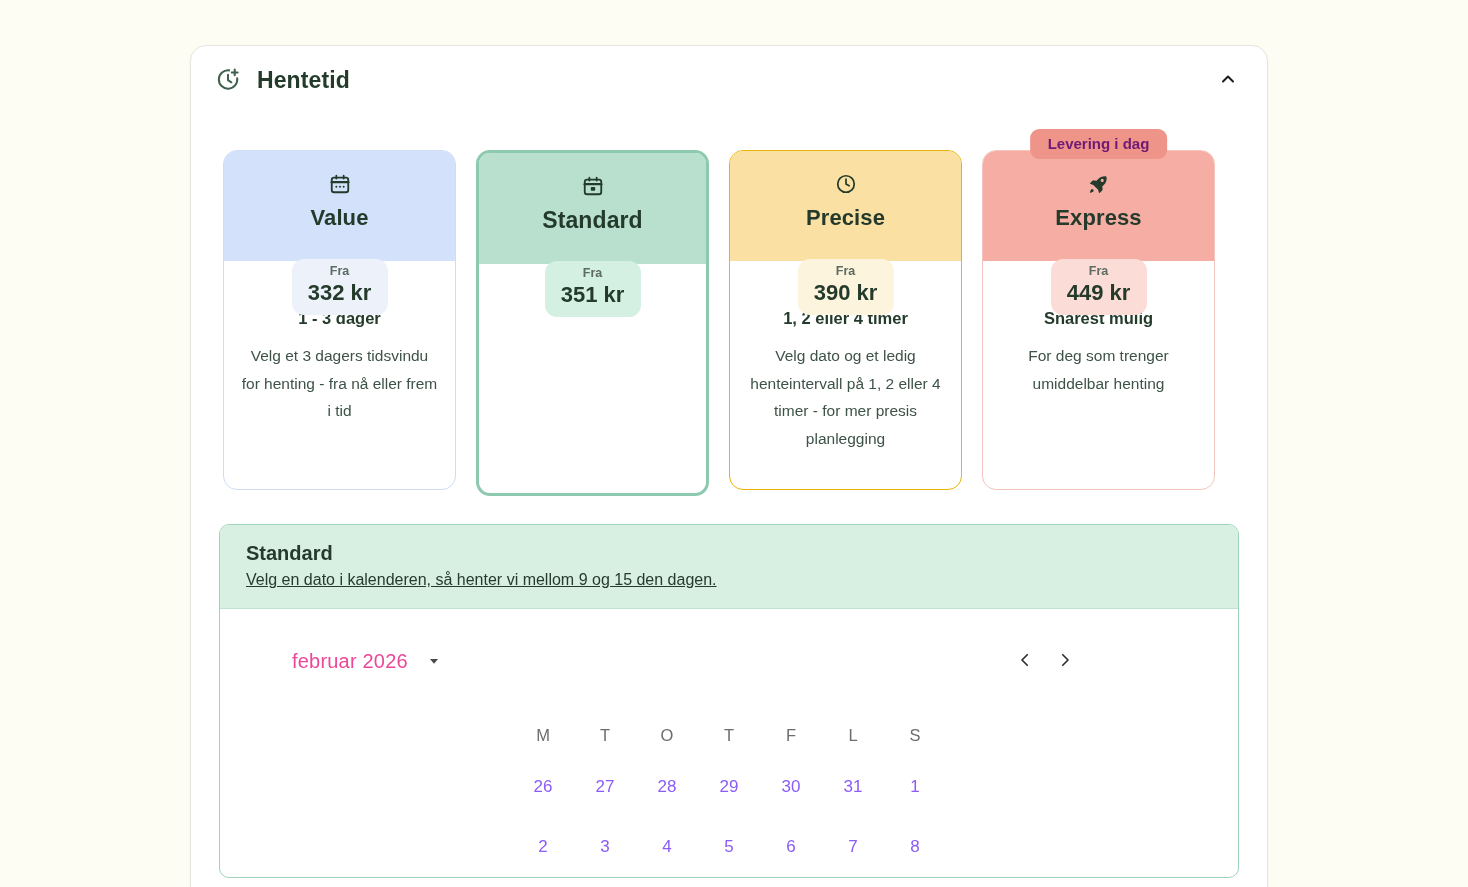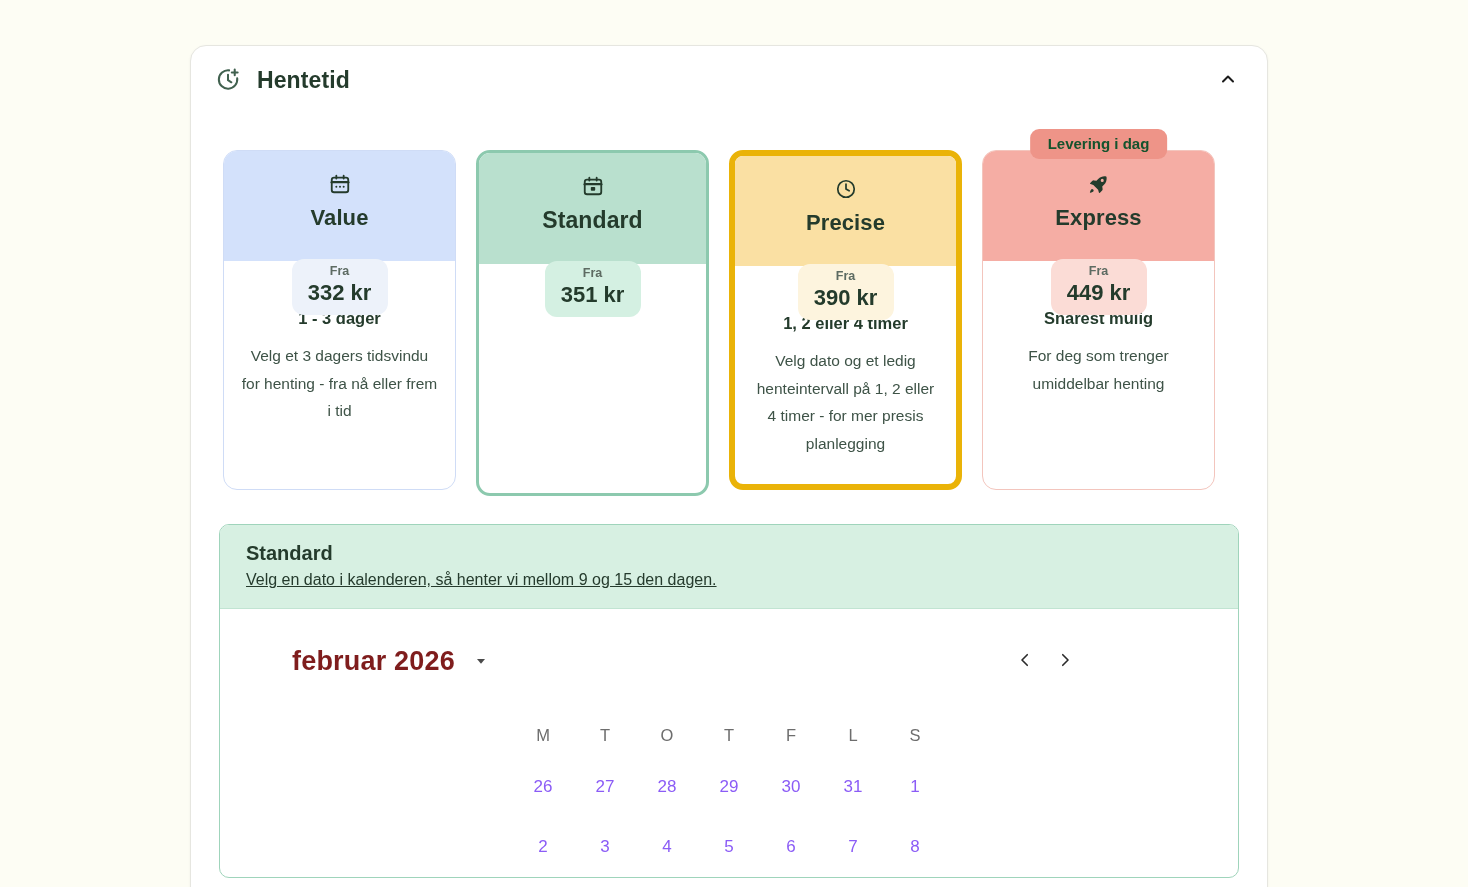--- a/index.html
+++ b/index.html
@@ -65,21 +65,21 @@
   }
   .card-inner {
     border-radius: 14px;
     overflow: hidden;
     height: 340px;
     background: #fff;
     position: relative;
   }
   .card.value     .card-inner { border: 1px solid #cfdcf6; }
   .card.standard  .card-inner { border: 3px solid #8cc9ae; height: 346px; }
-  .card.precise   .card-inner { border: 6px solid #eab308; }
+  .card.precise   .card-inner { border: 1px solid #eab308; }
   .card.express   .card-inner { border: 1px solid #f3c5bd; }
 
   .card-head {
     padding: 20px 10px 30px 10px;
     text-align: center;
   }
   .card.value    .card-head { background: #d3e1fb; }
   .card.standard .card-head { background: #b9e0ce; }
   .card.precise  .card-head { background: #fae0a3; }
   .card.express  .card-head { background: #f5ada4; }
@@ -140,21 +140,21 @@
     font-size: 15.5px;
     color: #3e5347;
     line-height: 1.78;
   }
 
   .badge {
     position: absolute;
     top: -21px; left: 50%;
     transform: translateX(-50%);
     background: #ee9488;
-    color: #14532d;
+    color: #701a75;
     font-size: 15px;
     font-weight: bold;
     padding: 6px 18px 7px 18px;
     border-radius: 9px;
     white-space: nowrap;
     z-index: 3;
   }
 
   
   .cal-panel {
@@ -184,23 +184,23 @@
   .cal-body { padding: 30px 0 0 0; }
 
   .cal-nav {
     display: flex;
     align-items: center;
     padding: 0 72px 0 72px;
     height: 44px;
     margin-bottom: 30px;
   }
   .cal-month {
-    font-size: 27px;
-    color: #7f1d1d;
-    font-weight: 700;
+    font-size: 20px;
+    color: #ec4899;
+    font-weight: 400;
     letter-spacing: .2px;
   }
   .cal-month-caret {
     margin-left: 18px;
     display: inline-flex;
     align-items: center;
     color: #4a4a4a;
     cursor: pointer;
   }
   .cal-arrows {

